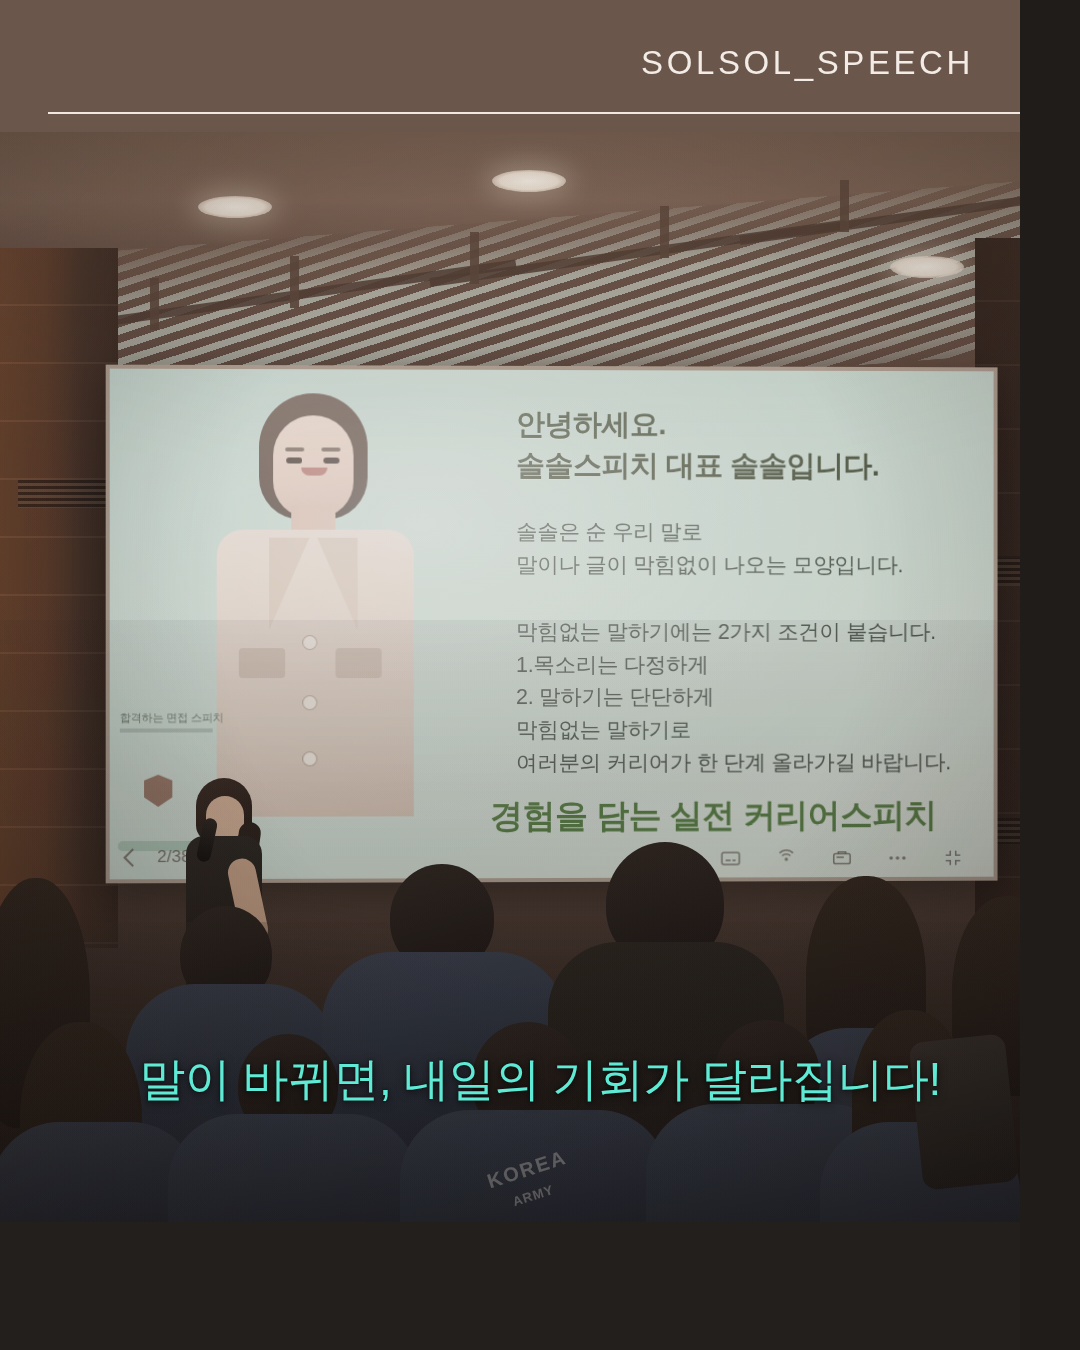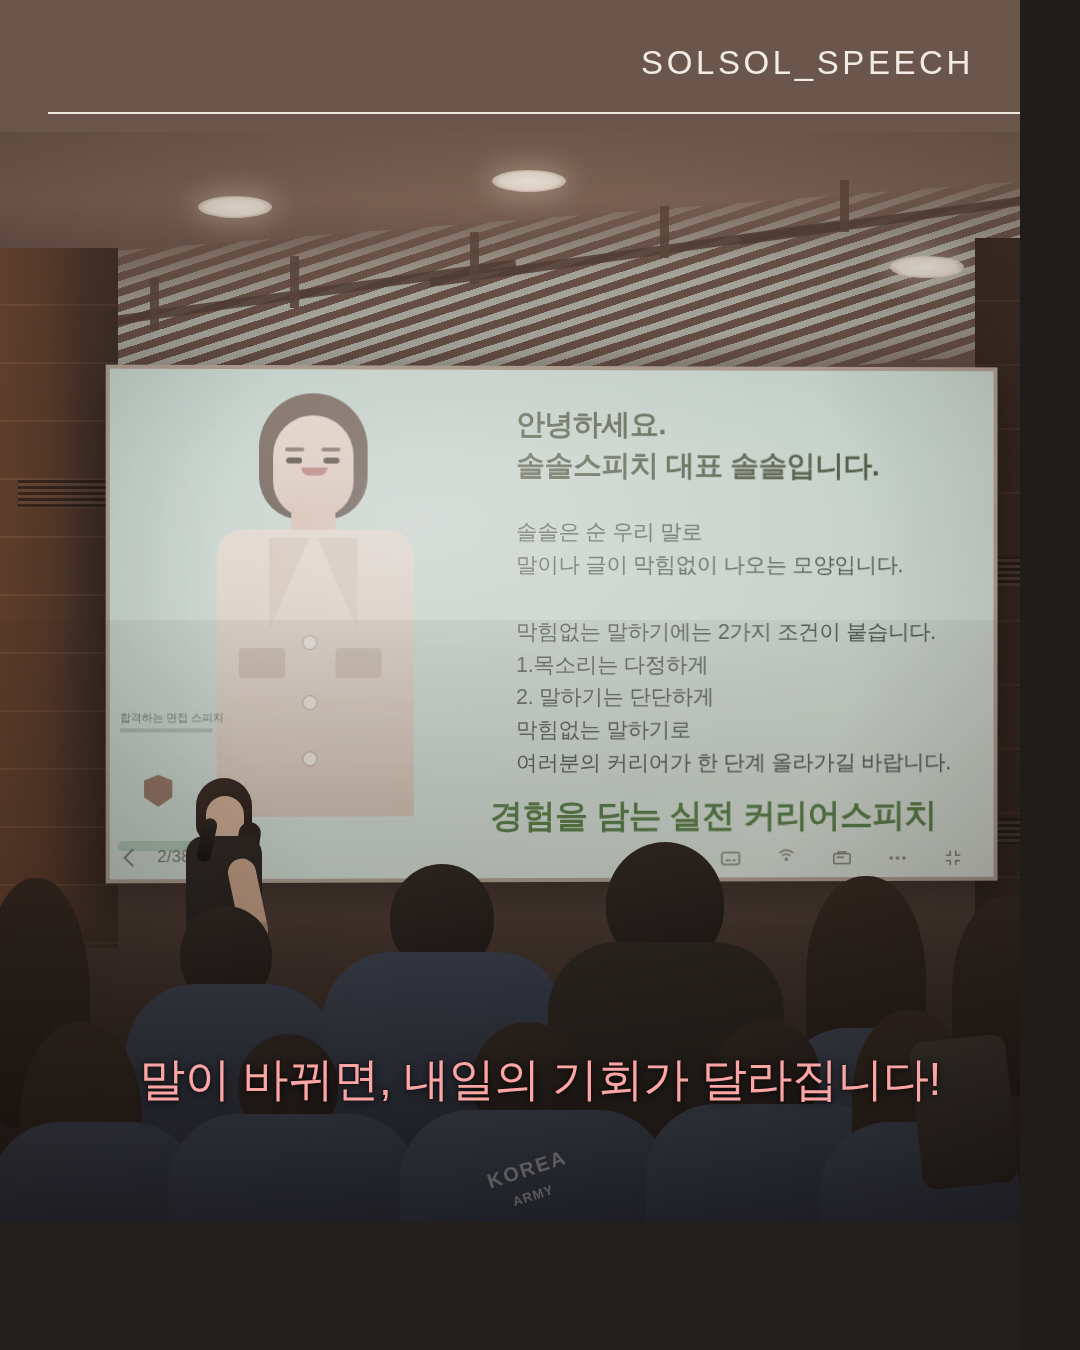--- a/index.html
+++ b/index.html
@@ -444,21 +444,21 @@
       0 0 22px rgba(0,0,0,.45);
     white-space: nowrap;
   }
   .subheadline {
     position: absolute;
     left: 0; top: 1056px;
     width: 1080px;
     text-align: center;
     font-size: 46px;
     font-weight: 400;
-    color: #fca5a5;
+    color: #5eead4;
     letter-spacing: -0.5px;
     line-height: 1;
     z-index: 60;
     text-shadow: 0 2px 10px rgba(0,0,0,.7), 0 0 3px rgba(0,0,0,.55);
     white-space: nowrap;
   }
 
   
   .footer-band {
     position: absolute;

